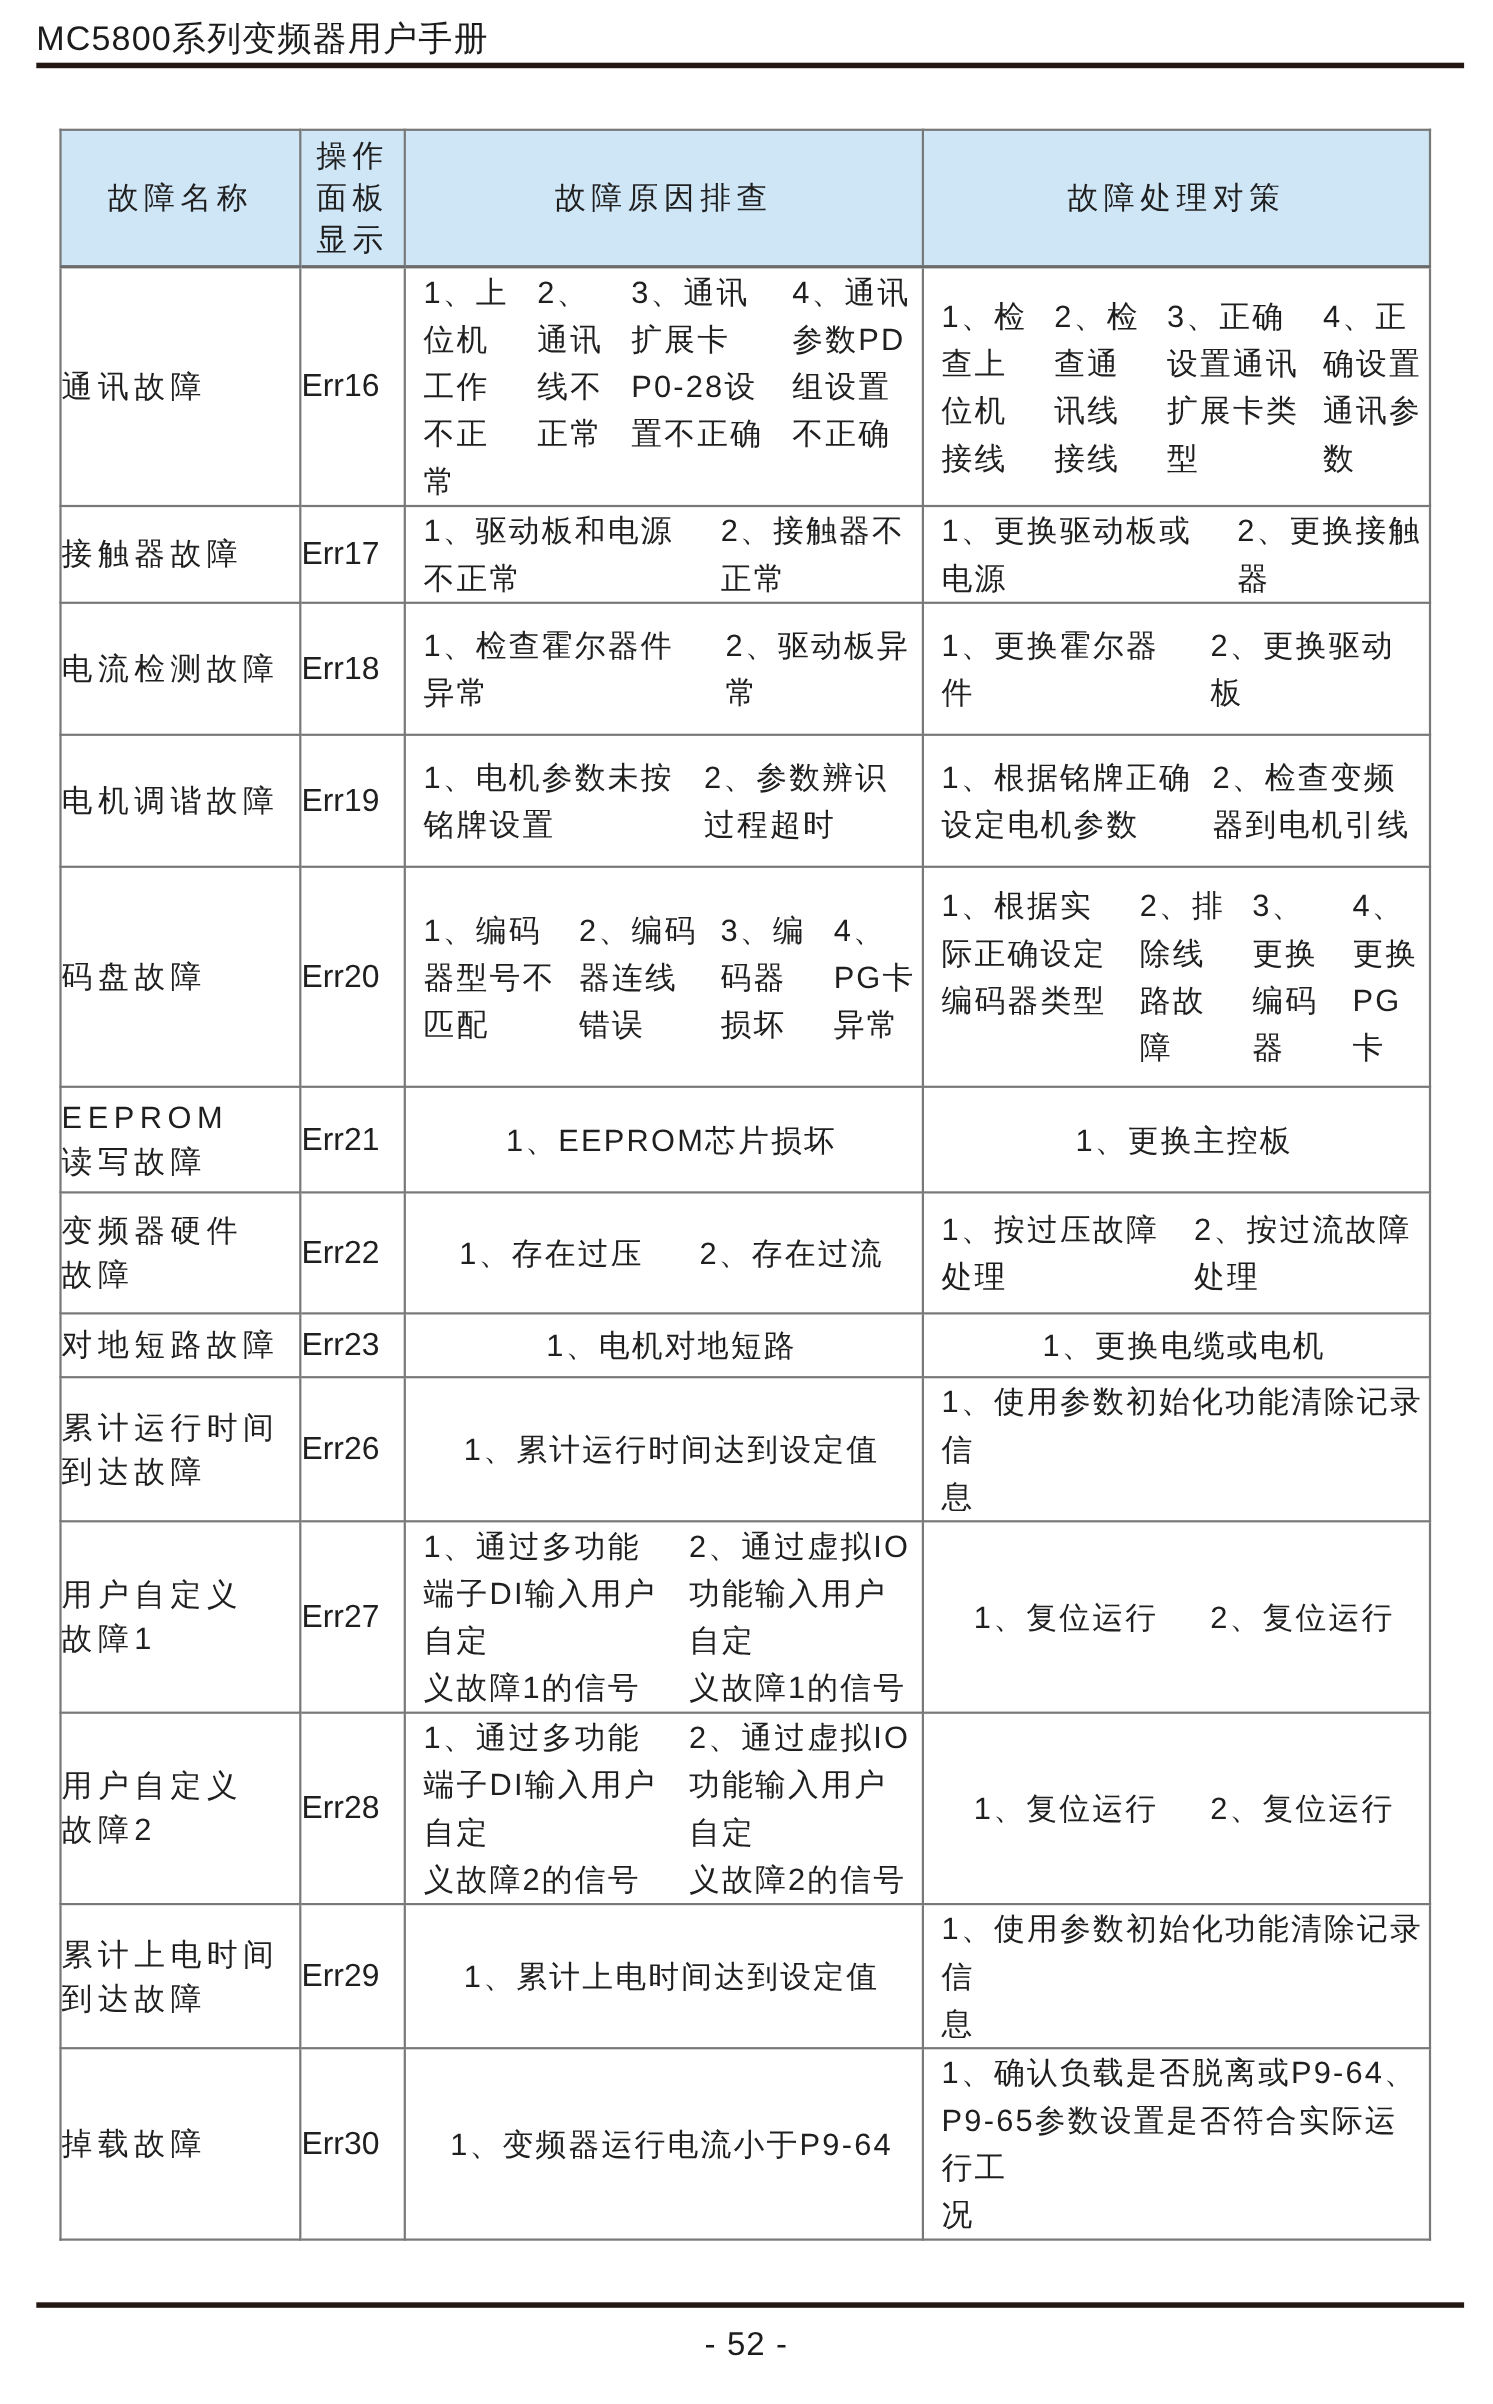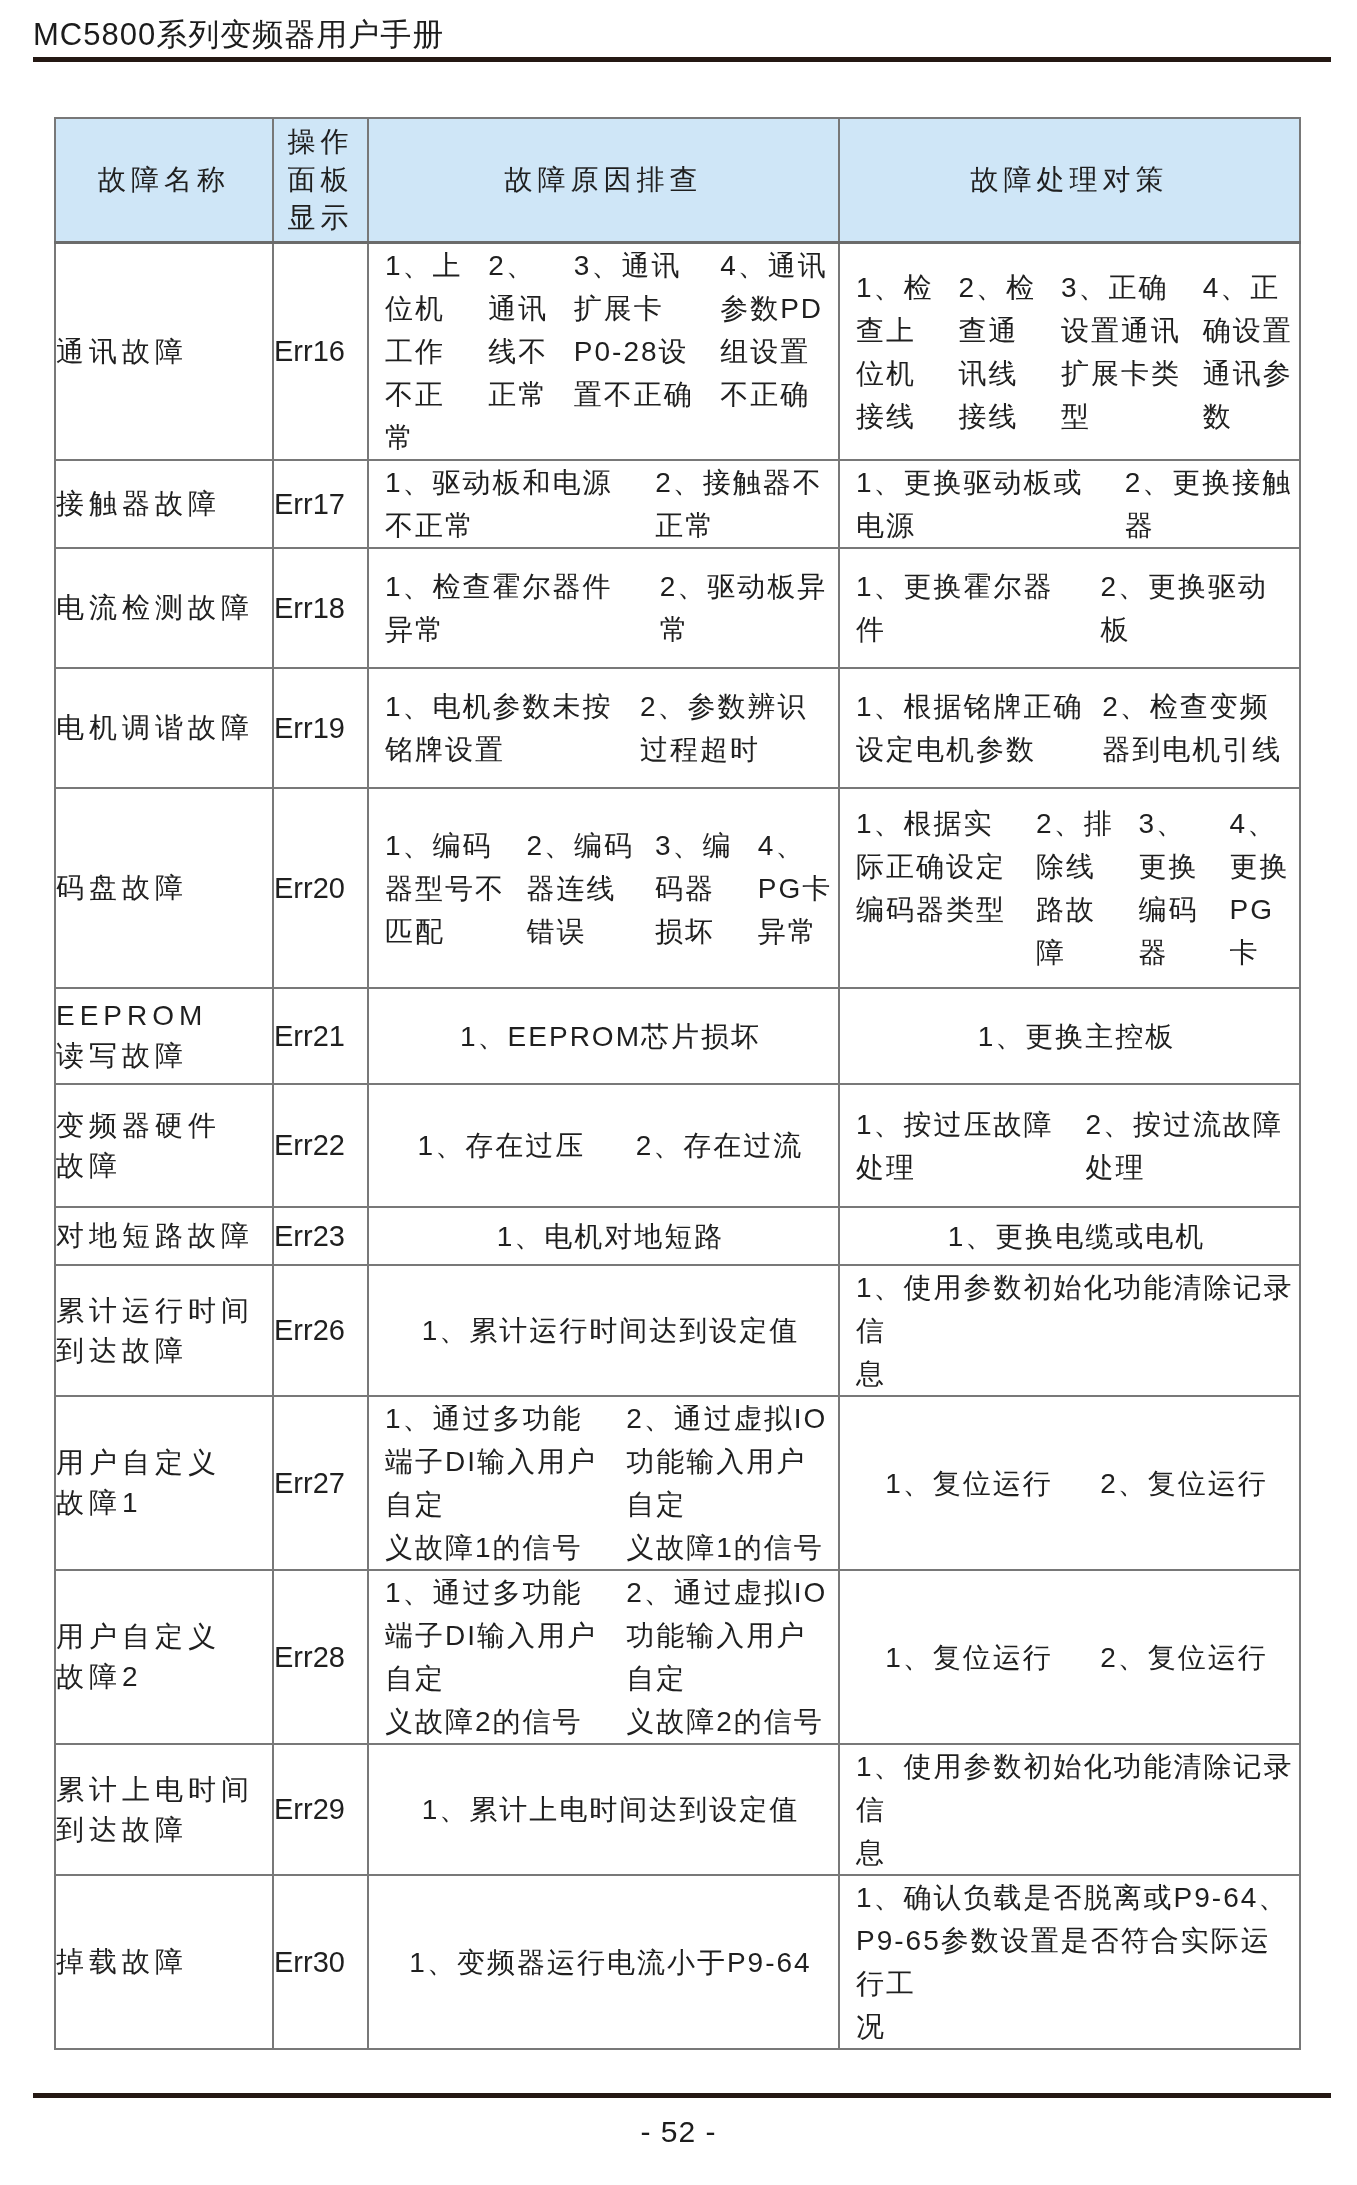--- a/index.html
+++ b/index.html
@@ -54,21 +54,21 @@
     letter-spacing:2px;
     padding-left:16px;padding-right:2px;
   }
   
   .fault-table tbody tr:nth-child(1){height:196px;}
   .fault-table tbody tr:nth-child(2){height:80px;}
   .fault-table tbody tr:nth-child(3){height:120px;padding-left:29px;}
   .fault-table tbody tr:nth-child(4){height:120px;}
   .fault-table tbody tr:nth-child(5){height:200px;}
   .fault-table tbody tr:nth-child(6){height:96px;}
-  .fault-table tbody tr:nth-child(7){height:123px;padding-left:48px;}
+  .fault-table tbody tr:nth-child(7){height:110px;padding-left:48px;}
   .fault-table tbody tr:nth-child(8){height:58px;}
   .fault-table tbody tr:nth-child(9){height:94px;}
   .fault-table tbody tr:nth-child(10){height:172px;}
   .fault-table tbody tr:nth-child(11){height:172px;}
   .fault-table tbody tr:nth-child(12){height:94px;}
   .fault-table tbody tr:nth-child(13){height:128px;}
   .footer-rule{
     position:absolute;left:33px;top:2093px;width:1298px;height:5px;
     background:#241813;
   }

